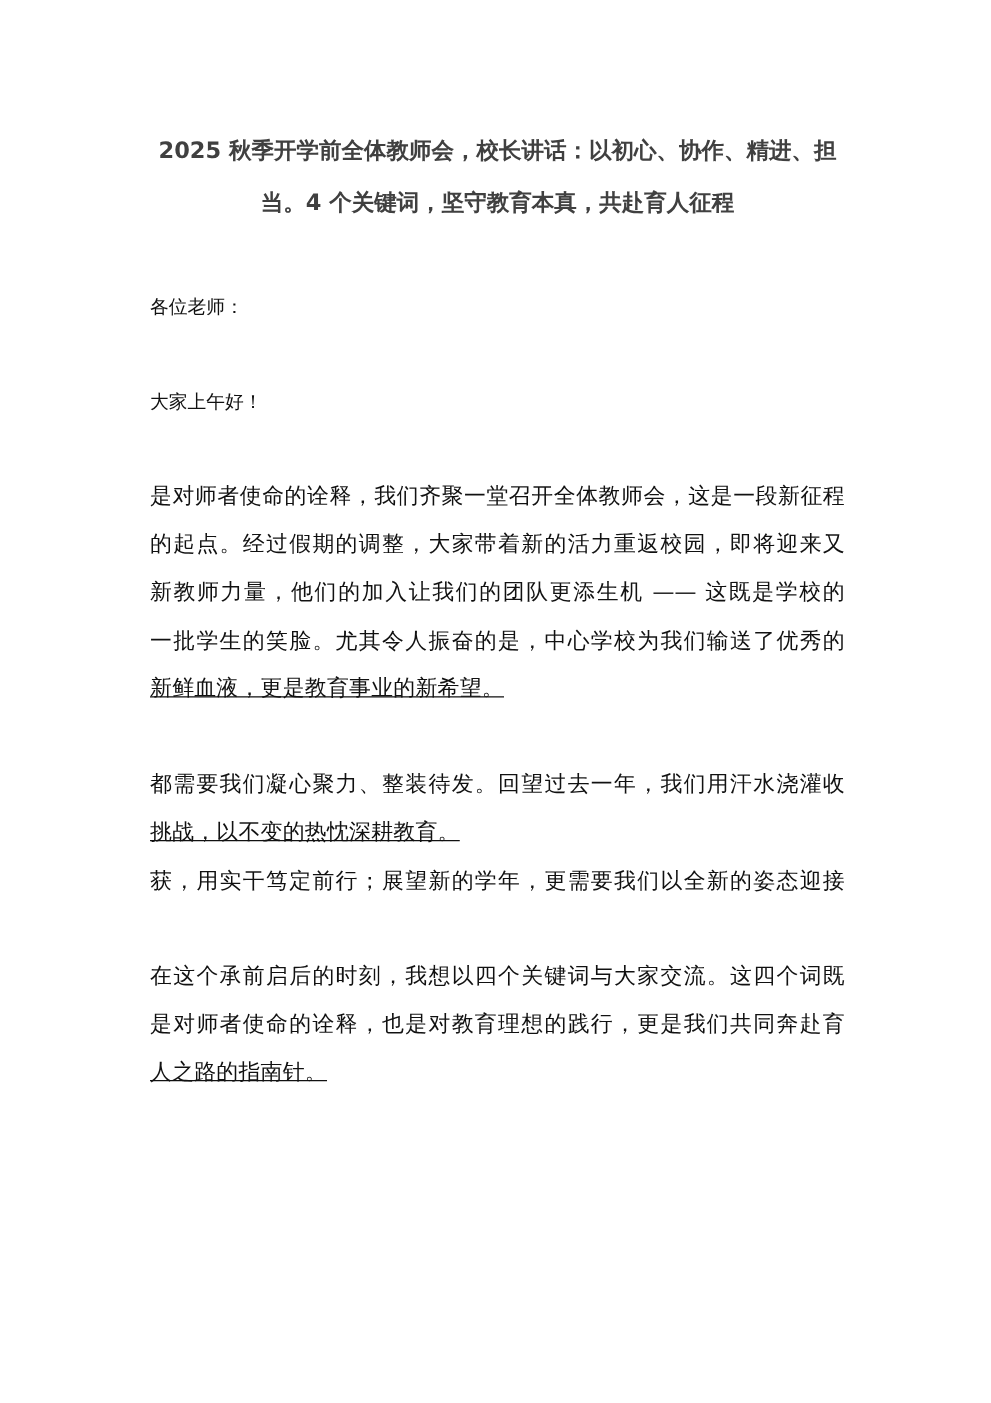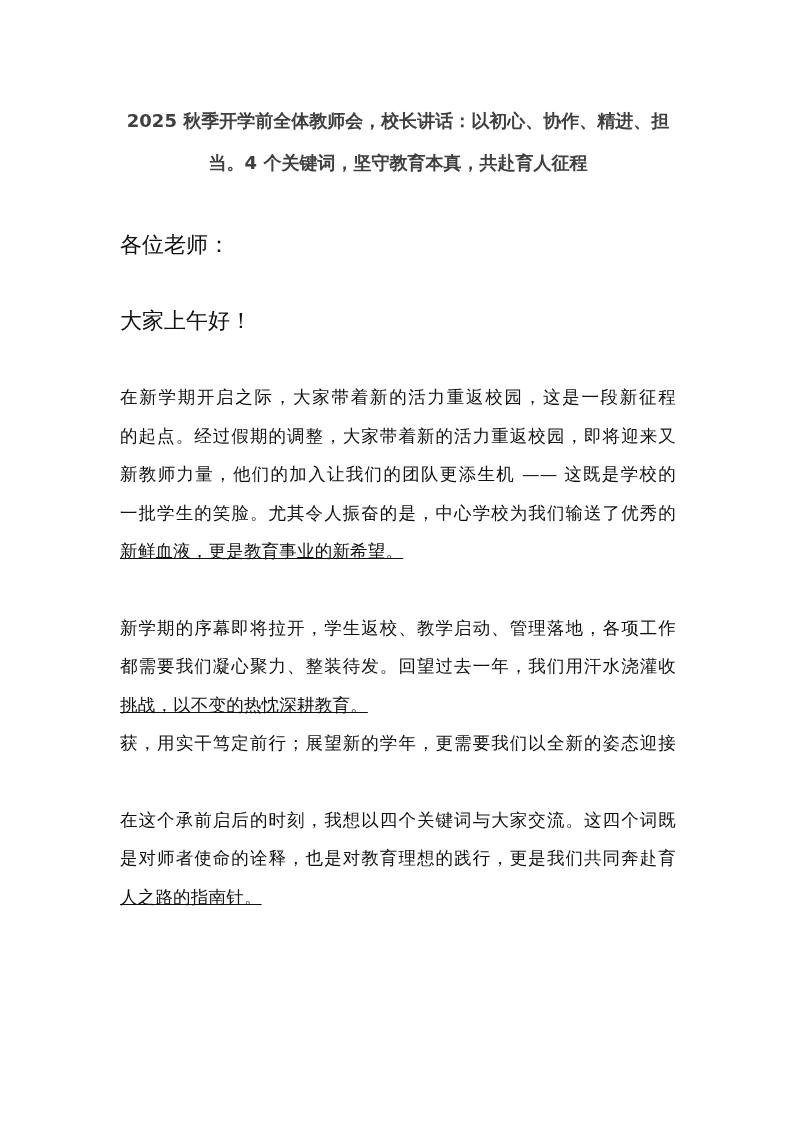--- a/index.html
+++ b/index.html
@@ -28,21 +28,21 @@
       line-height: 42px;
       text-align: center;
       margin: 0 -10px;
       color: #404040;
     }
     .title .line {
       display: block;
       white-space: nowrap;
     }
     .salutation {
-      font-size: 22px;
+      font-size: 15px;
       line-height: 38px;
       margin: 0;
     }
     .p {
       font-size: 17.5px;
       line-height: 38.5px;
       margin: 0;
       text-align: justify;
       text-align-last: left;
       letter-spacing: 0.2px;
@@ -75,31 +75,30 @@
 
   <p class="salutation">各位老师：</p>
 
   <div class="gap"></div>
 
   <p class="salutation">大家上午好！</p>
 
   <div class="gap"></div>
 
   <div class="p">
-    <span class="ln">在新学期开启之际，大家带着新的活力重返校园，这是一段新征程</span>
+    <span class="ln">是对师者使命的诠释，我们齐聚一堂召开全体教师会，这是一段新征程</span>
     <span class="ln">的起点。经过假期的调整，大家带着新的活力重返校园，即将迎来又</span>
     <span class="ln">新教师力量，他们的加入让我们的团队更添生机 —— 这既是学校的</span>
     <span class="ln">一批学生的笑脸。尤其令人振奋的是，中心学校为我们输送了优秀的</span>
     <span class="ln last">新鲜血液，更是教育事业的新希望。</span>
   </div>
 
   <div class="gap"></div>
 
   <div class="p">
-    <span class="ln">新学期的序幕即将拉开，学生返校、教学启动、管理落地，各项工作</span>
     <span class="ln">都需要我们凝心聚力、整装待发。回望过去一年，我们用汗水浇灌收</span>
     <span class="ln last">挑战，以不变的热忱深耕教育。</span>
     <span class="ln">获，用实干笃定前行；展望新的学年，更需要我们以全新的姿态迎接</span>
   </div>
 
   <div class="gap"></div>
 
   <div class="p">
     <span class="ln">在这个承前启后的时刻，我想以四个关键词与大家交流。这四个词既</span>
     <span class="ln">是对师者使命的诠释，也是对教育理想的践行，更是我们共同奔赴育</span>

